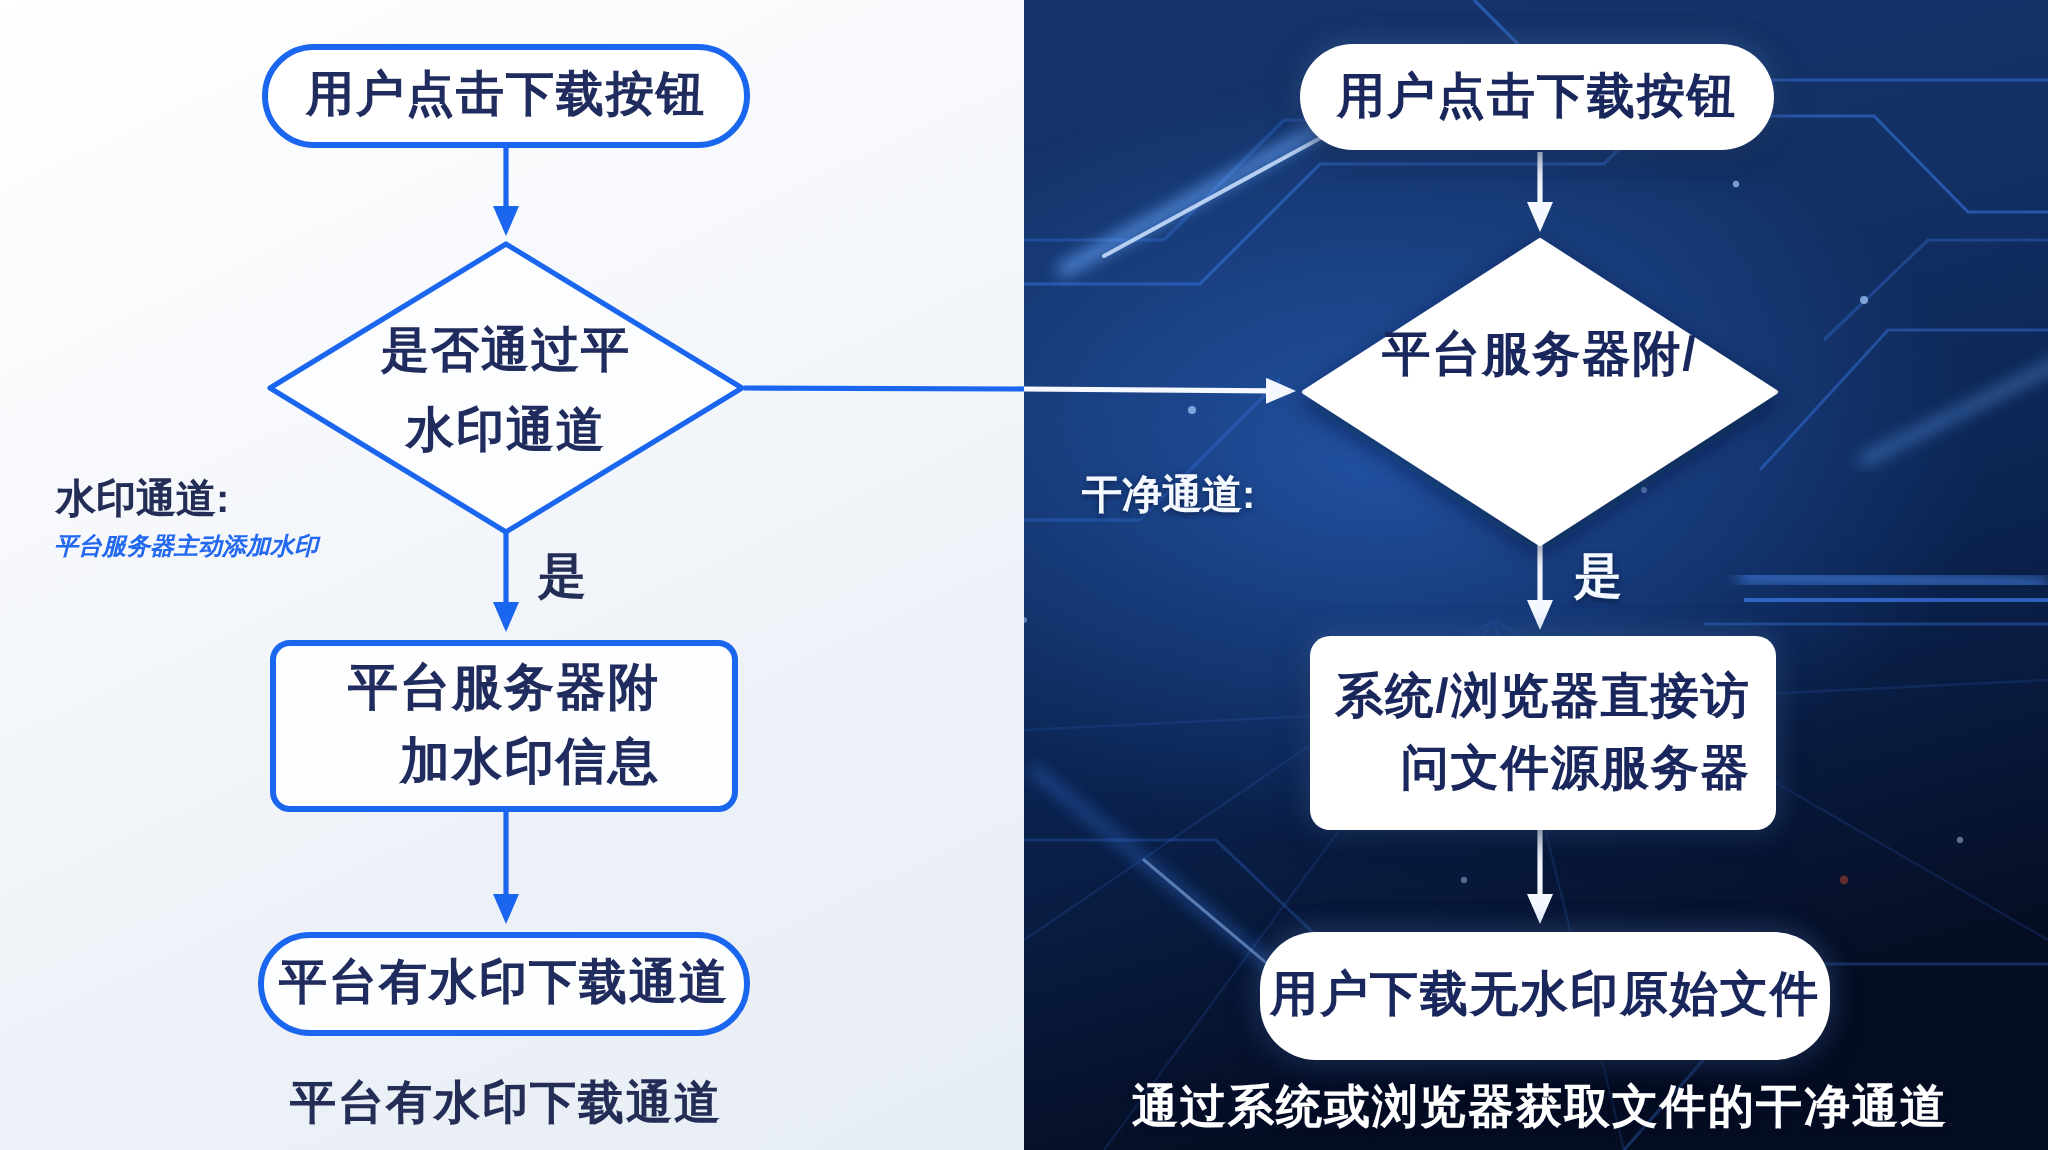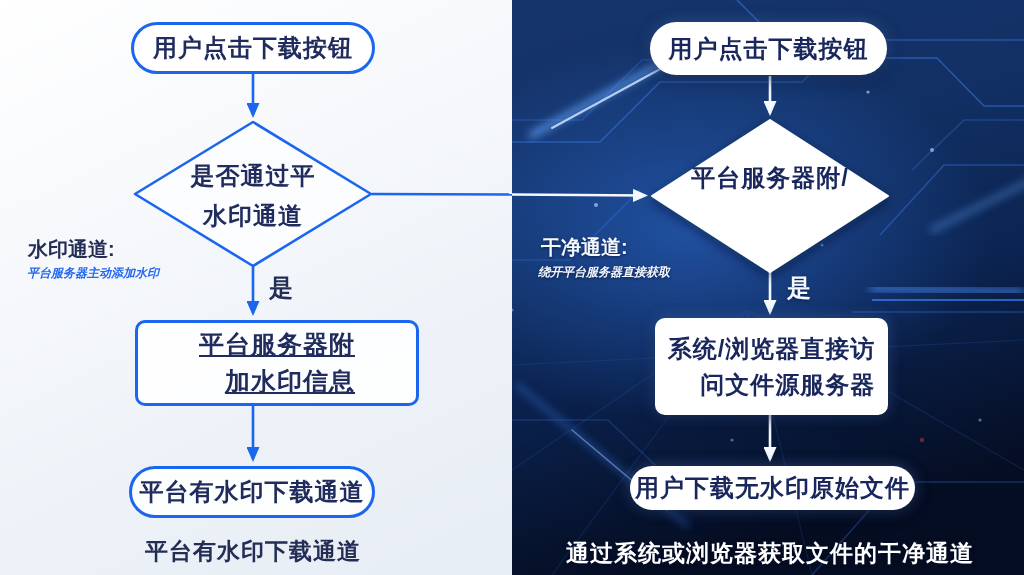--- a/index.html
+++ b/index.html
@@ -151,21 +151,21 @@
 
   <div class="diamond-text" style="left:133px;top:156px;width:240px;position:absolute;z-index:3;">
     <span>是否通过平</span>
     <span>水印通道</span>
   </div>
 
   <div class="lbl ann-title" style="left:28px;top:236px;">水印通道:</div>
   <div class="lbl ann-desc" style="left:27px;top:265px;">平台服务器主动添加水印</div>
   <div class="lbl yes" style="left:269px;top:272px;">是</div>
 
-  <div class="node rect outline" style="left:135px;top:320px;width:284px;height:86px;font-size:25px;text-decoration:underline;">
+  <div class="node rect outline" style="left:135px;top:320px;width:234px;height:86px;font-size:25px;">
     <span class="txt">
       <span>平台服务器附</span><br>
       <span>加水印信息</span>
     </span>
   </div>
 
   <div class="node pill outline" style="left:129px;top:466px;width:246px;height:52px;font-size:24px;">
     <span class="txt">平台有水印下载通道</span>
   </div>
 
@@ -173,29 +173,28 @@
 
   <div class="node pill solid" style="left:650px;top:22px;width:237px;height:53px;font-size:24px;">
     <span class="txt">用户点击下载按钮</span>
   </div>
 
   <div class="diamond-text" style="left:650px;top:158px;width:240px;position:absolute;z-index:3;color:#19275c;">
     <span>平台服务器附/</span>
   </div>
 
   <div class="lbl ann-title inv" style="left:541px;top:234px;">干净通道:</div>
-  <div class="lbl ann-desc inv" style="left:538px;top:264px;">绕开平台服务器直接获取</div>
   <div class="lbl yes inv" style="left:787px;top:272px;">是</div>
 
   <div class="node rect solid" style="left:655px;top:318px;width:233px;height:97px;font-size:24px;">
     <span class="txt">
       <span>系统/浏览器直接访</span><br>
       <span>问文件源服务器</span>
     </span>
   </div>
 
-  <div class="node pill solid" style="left:630px;top:466px;width:285px;height:44px;font-size:24px;">
+  <div class="node pill solid" style="left:630px;top:466px;width:285px;height:64px;font-size:24px;">
     <span class="txt">用户下载无水印原始文件</span>
   </div>
 
   <div class="lbl caption inv" style="left:560px;top:538px;width:420px;">通过系统或浏览器获取文件的干净通道</div>
 
 </div>
 
 </body></html>

